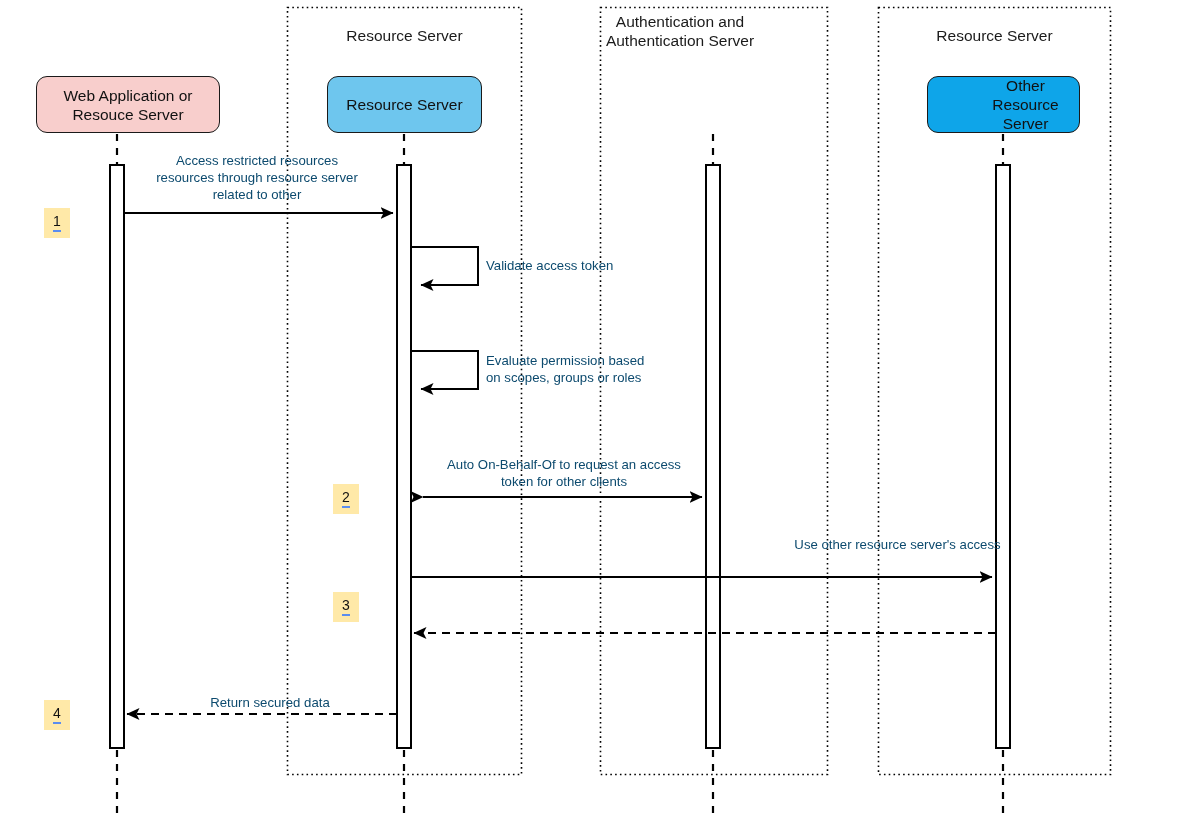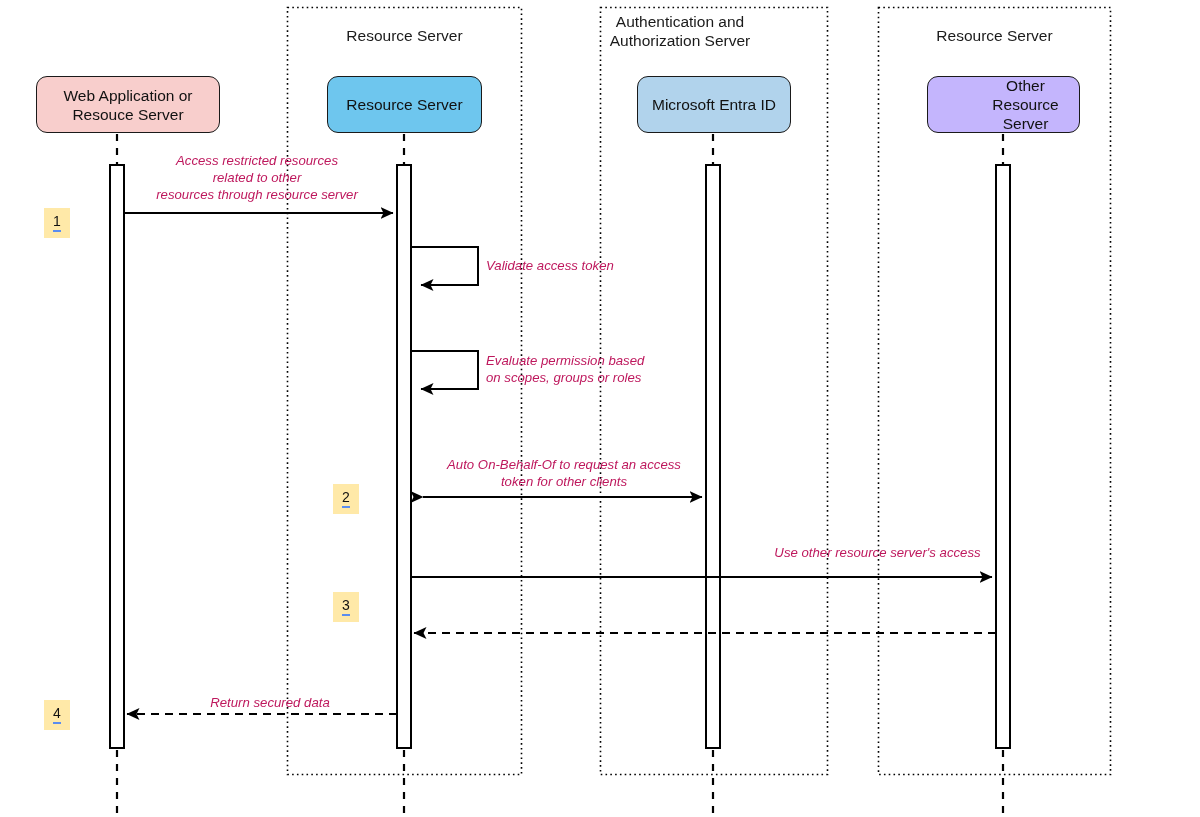--- a/index.html
+++ b/index.html
@@ -6,21 +6,21 @@
   body{width:1200px;height:817px;font-family:"Liberation Sans",sans-serif;color:#000;}
   #stage{position:relative;width:1200px;height:817px;overflow:hidden;}
   #svg{position:absolute;left:0;top:0;width:1200px;height:817px;}
 
   .grp-title{position:absolute;text-align:center;font-size:15.5px;color:#1a1a1a;line-height:19px;}
 
   .actor{position:absolute;border:1.6px solid #1a1a1a;border-radius:11px;
          display:flex;align-items:center;justify-content:center;text-align:center;
          font-size:15.5px;line-height:19px;color:#111;box-sizing:border-box;}
 
-  .msg{position:absolute;font-size:13.2px;line-height:17px;color:#be185d;text-align:center;font-style:italic;}
+  .msg{position:absolute;font-size:13.2px;line-height:17px;color:#0c4a6e;text-align:center;}
   .msg.left{text-align:left;}
 
   .badge{position:absolute;background:#FFE9A8;width:26px;height:30px;
          display:flex;align-items:center;justify-content:center;
          font-size:14px;color:#111;box-sizing:border-box;}
   .badge span{border-bottom:2.5px solid #5b8def;padding-bottom:1px;line-height:15px;}
 </style>
 </head>
 <body>
 
@@ -78,66 +78,63 @@
     <line x1="996" y1="633" x2="414" y2="633" stroke="#000" stroke-width="2" stroke-dasharray="8 6" marker-end="url(#ah)"></line>
 
      web app (dashed) --&gt;
     <line x1="397" y1="714" x2="127" y2="714" stroke="#000" stroke-width="2" stroke-dasharray="8 6" marker-end="url(#ah)"></line>
   </svg>
 
   <div class="grp-title" style="left:287px;top:26px;width:235px;">Resource Server</div>
 
   <div class="grp-title" style="left:566px;top:12px;width:228px;">
     <div>Authentication and</div>
-    <div>Authorization Server</div>
+    <div>Authentication Server</div>
   </div>
 
   <div class="grp-title" style="left:878px;top:26px;width:233px;">Resource Server</div>
 
   <div class="actor" style="left:36px;top:76px;width:184px;height:57px;background:#F8CECC;">
     <div>
       <div>Web Application or</div>
       <div>Resouce Server</div>
     </div>
   </div>
 
   <div class="actor" style="left:327px;top:76px;width:155px;height:57px;background:#6EC6EE;">
     <div>Resource Server</div>
   </div>
 
-  <div class="actor" style="left:637px;top:76px;width:154px;height:57px;background:#B1D3EC;">
-    <div>Microsoft Entra ID</div>
-  </div>
 
-  <div class="actor" style="left:927px;top:76px;width:153px;height:57px;background:#c4b5fd;padding-left:44px;">
+  <div class="actor" style="left:927px;top:76px;width:153px;height:57px;background:#0ea5e9;padding-left:44px;">
     <div>
       <div>Other Resource</div>
       <div>Server</div>
     </div>
   </div>
 
   <div class="msg" style="left:118px;top:152px;width:278px;">
     <div>Access restricted resources</div>
+    <div>resources through resource server</div>
     <div>related to other</div>
-    <div>resources through resource server</div>
   </div>
 
   <div class="msg left" style="left:486px;top:257px;width:240px;">Validate access token</div>
 
   <div class="msg" style="left:428px;top:456px;width:272px;">
     <div>Auto On-Behalf-Of to request an access</div>
     <div>token for other clients</div>
   </div>
 
   <div class="msg left" style="left:486px;top:352px;width:230px;">
     <div>Evaluate permission based</div>
     <div>on scopes, groups or roles</div>
   </div>
 
-  <div class="msg" style="left:740px;top:536px;width:275px;margin-top:8px;">
+  <div class="msg" style="left:760px;top:536px;width:275px;">
     <div>Use other resource server's access</div>
   </div>
 
 
   <div class="msg" style="left:156px;top:694px;width:228px;">Return secured data</div>
 
   <div class="badge" style="left:44px;top:208px;">
     <span>1</span>
   </div>
   <div class="badge" style="left:333px;top:484px;">

